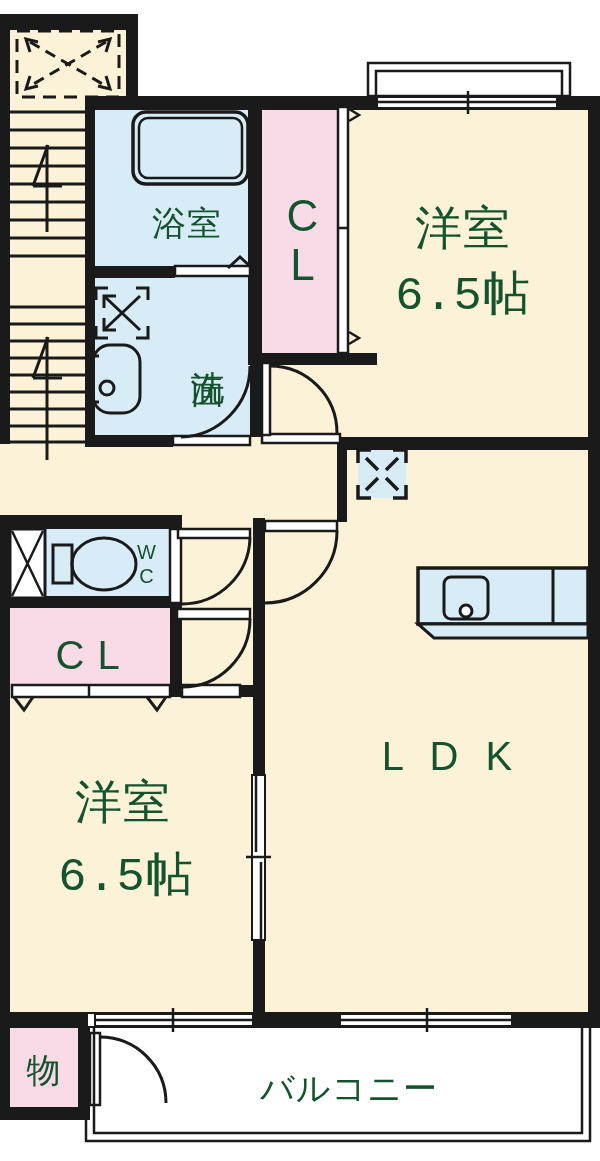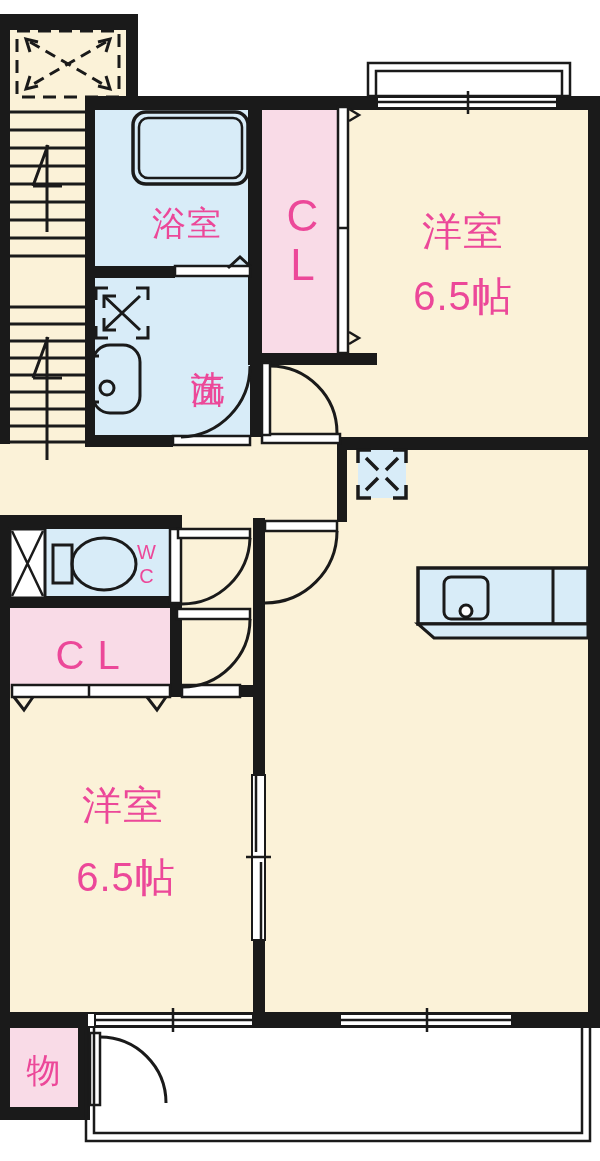--- a/index.html
+++ b/index.html
@@ -1,22 +1,22 @@
 <!DOCTYPE html>
 <html><head>
 <meta charset="utf-8">
 <style>
   html,body{margin:0;padding:0;background:#fff;}
   .plan{position:relative;width:600px;height:1161px;background:#fff;overflow:hidden;
         font-family:"Liberation Sans","DejaVu Sans",sans-serif;}
   .plan svg{position:absolute;left:0;top:0;}
-  .lbl{position:absolute;transform:translate(-50%,-50%);color:#ec4899;white-space:pre-line;
+  .lbl{position:absolute;transform:translate(-50%,-50%);color:#14532d;white-space:pre-line;
        text-align:center;line-height:1.18;letter-spacing:1px;}
   .lbl.vert{writing-mode:vertical-rl;letter-spacing:6px;}
-  .f34{font-size:34px;} .f38{font-size:40px;} .f40{font-size:40px;}
+  .f34{font-size:34px;} .f38{font-size:47px;font-family:Liberation Mono, monospace;} .f40{font-size:40px;}
   .f42{font-size:44px;line-height:1.12;} .f20{font-size:20px;line-height:1.2;}
   .ldk{letter-spacing:8px;}
 </style>
 </head>
 <body>
 
 <div class="plan">
 <svg width="600" height="1161" viewBox="0 0 600 1161">
 
   <g>
@@ -173,16 +173,18 @@
 
   <div class="lbl f34" style="left:187px;top:223px">浴室</div>
   <div class="lbl vert f34" style="left:208px;top:350px">洗面</div>
   <div class="lbl f42" style="left:303px;top:240px">C
 L</div>
   <div class="lbl f38" style="left:463px;top:232px">洋室</div>
   <div class="lbl f38" style="left:463px;top:297px">6.5帖</div>
   <div class="lbl f20" style="left:147px;top:564px">W
 C</div>
   <div class="lbl f40" style="left:88px;top:656px">C L</div>
+  <div class="lbl f40 ldk" style="left:451px;top:757px">L D K</div>
   <div class="lbl f38" style="left:123px;top:806px">洋室</div>
   <div class="lbl f38" style="left:126px;top:878px">6.5帖</div>
   <div class="lbl f34" style="left:44px;top:1070px">物</div>
+  <div class="lbl f34" style="left:349px;top:1088px">バルコニー</div>
 </div>
 
 </body></html>

